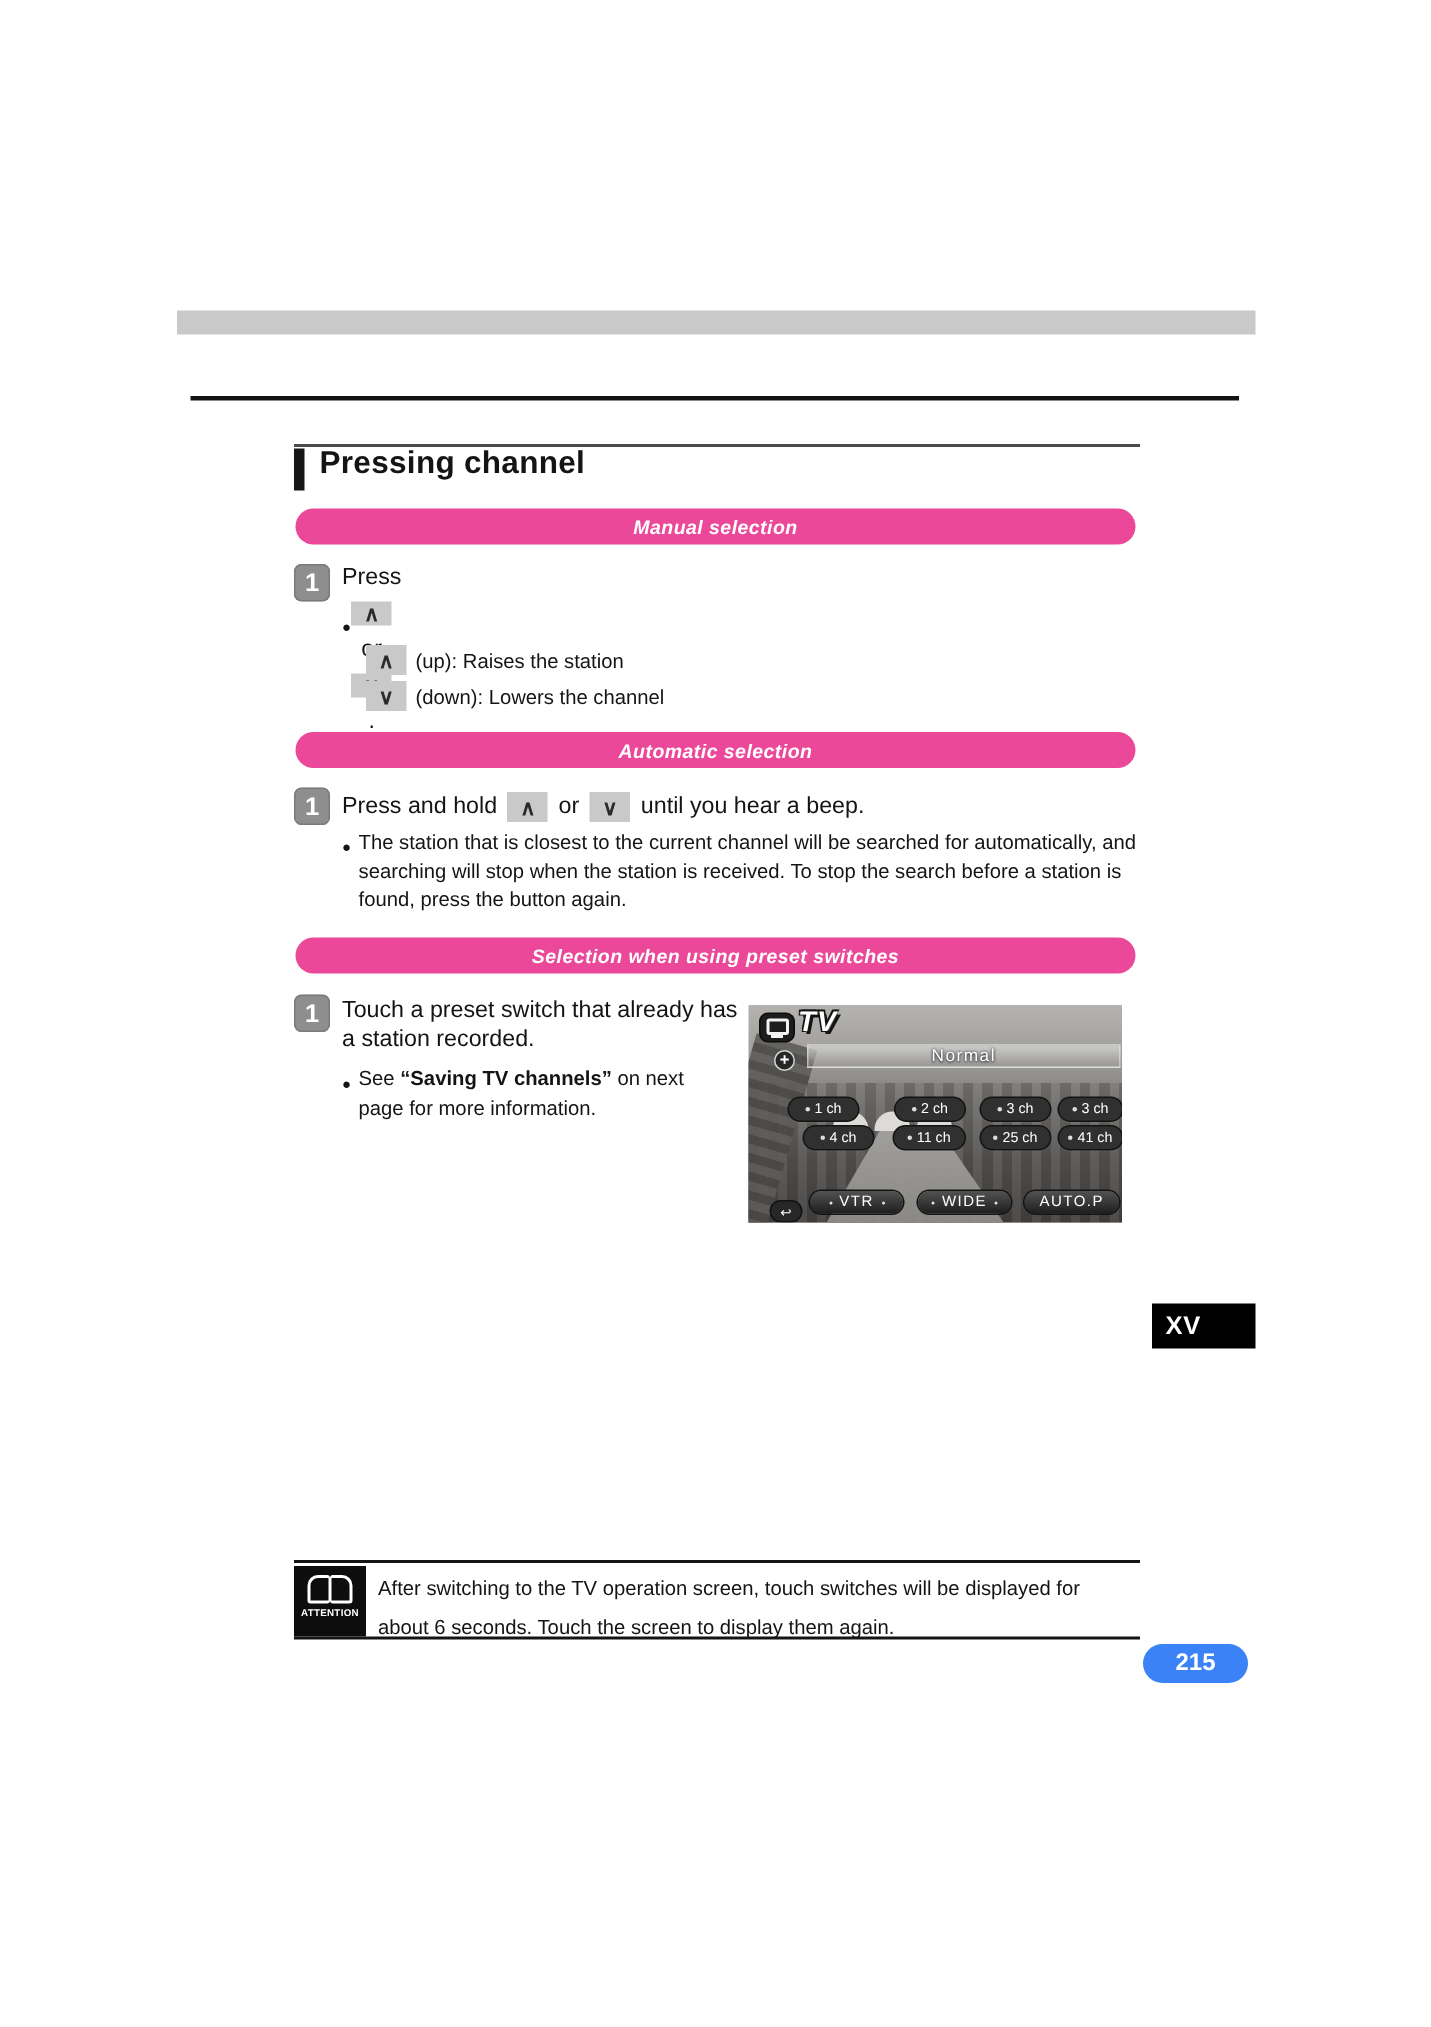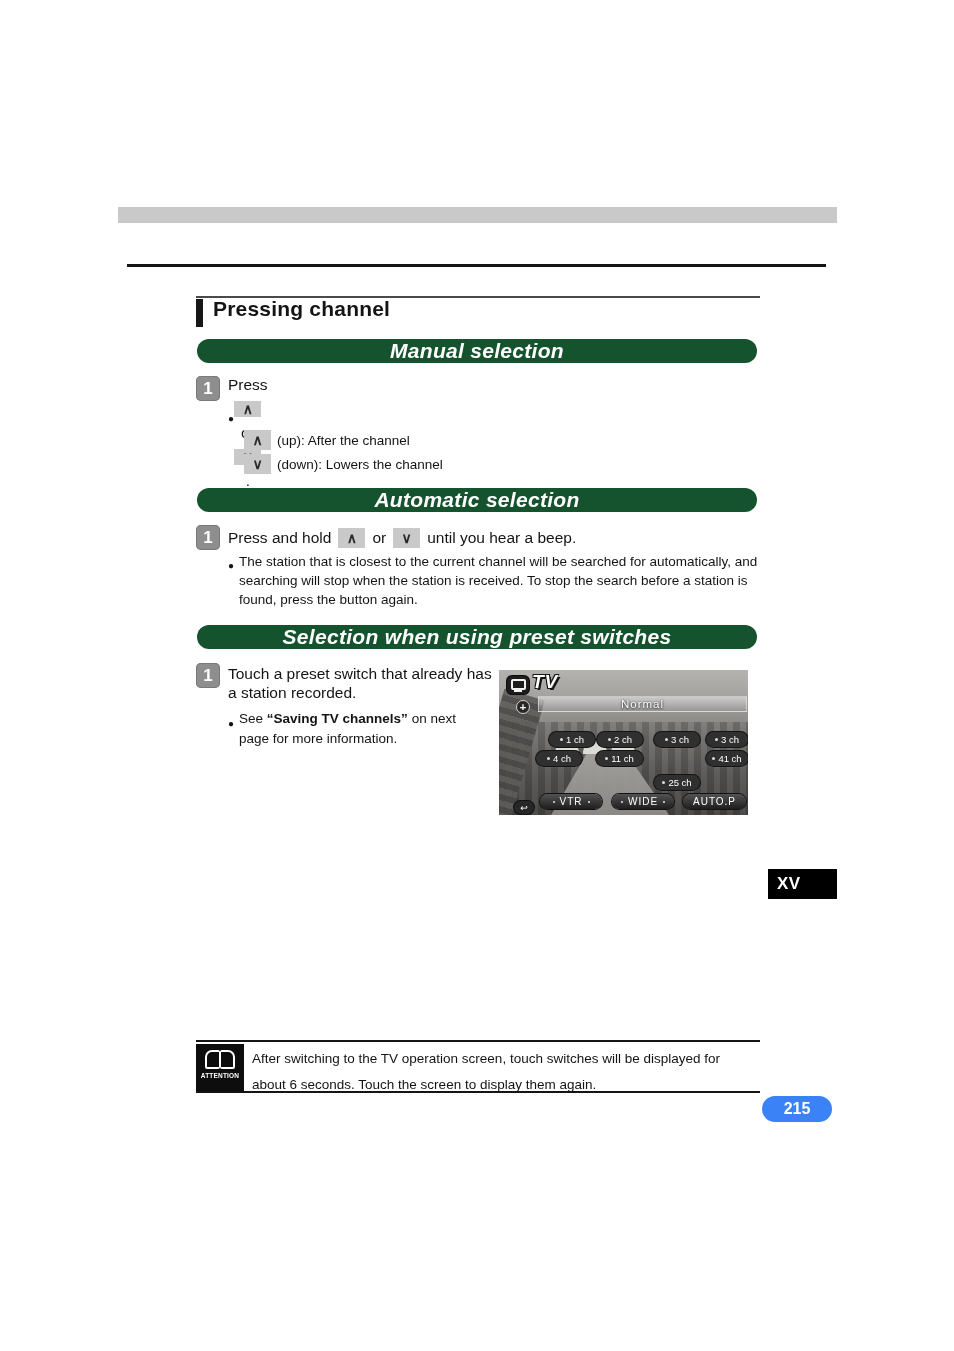--- a/index.html
+++ b/index.html
@@ -11,22 +11,22 @@
   .topbar  { position:absolute; left:118px; top:207px; width:719px; height:16px; background:#c9c9c9; }
   .toprule { position:absolute; left:127px; top:264px; width:699px; height:3px; background:#141414; }
 
   
   .title-rule { position:absolute; left:196px; top:296px; width:564px; height:2px; background:#4a4a4a; }
   .title-bar  { position:absolute; left:196px; top:299px; width:7px;  height:28px; background:#161616; }
   .page-title { position:absolute; left:213px; top:297px; font-size:21px; font-weight:bold; letter-spacing:.2px; }
 
   
   .banner {
-    position:absolute; left:197px; width:560px; height:24px; background:#14532d; border-radius:12px;
-    color:#ffffff; font-weight:bold; font-style:italic; font-size:21px;
+    position:absolute; left:197px; width:560px; height:24px; background:#ec4899; border-radius:12px;
+    color:#ffffff; font-weight:bold; font-style:italic; font-size:13px;
     display:flex; align-items:center; justify-content:center; letter-spacing:.3px;
   }
   .banner-manual { top:339px; }
   .banner-auto   { top:488px; }
   .banner-preset { top:625px; }
 
   
   .step-badge {
     position:absolute; width:24px; height:25px; border-radius:5px; background:#8e8e8e;
     color:#fff; font-weight:bold; font-size:17px; display:flex; align-items:center; justify-content:center;
@@ -105,24 +105,24 @@
   }
   .tv-mode span { color:#fff; font-size:11.5px; letter-spacing:1px; text-shadow:0 1px 2px #3a3a3a, 0 0 2px #3a3a3a; }
 
   .chpill {
     position:absolute; height:15px; background:#303030; border-radius:8px; color:#fff; font-size:9.5px;
     display:flex; align-items:center; justify-content:center;
     box-shadow:0 0 0 1px #131313, 0 1px 1px rgba(255,255,255,.28);
   }
   .chpill::before { content:""; width:3px; height:3px; border-radius:50%; background:#dcdcdc; margin-right:3px; }
   .r1 { top:62px; } .r2 { top:81px; }
-  .c1 { left:50px;  width:46px; } .c2 { left:98px;  width:46px; }
+  .c1 { left:27px;  width:46px; } .c2 { left:98px;  width:46px; }
   .c3 { left:155px; width:46px; } .c4 { left:207px; width:42px; }
   .c5 { left:37px;  width:46px; } .c6 { left:97px;  width:47px; }
-  .c7 { left:155px; width:46px;margin-top:24px; } .c8 { left:207px; width:42px; }
+  .c7 { left:155px; width:46px; } .c8 { left:207px; width:42px; }
 
   .tv-btn {
     position:absolute; top:124px; height:15px; border-radius:8px; color:#fff; font-size:10px; letter-spacing:1px;
     background:linear-gradient(#525252, #1e1e1e); display:flex; align-items:center; justify-content:center;
     box-shadow:0 0 0 1px #121212;
   }
   .tv-btn::before, .tv-btn::after { content:""; width:2px; height:2px; border-radius:50%; background:#e6e6e6; margin:0 5px; }
   .btn-vtr  { left:41px;  width:62px; }
   .btn-wide { left:113px; width:62px; }
   .btn-auto { left:184px; width:63px; }
@@ -178,21 +178,21 @@
     <span>Press</span>
     <span class="key">∧</span>
     <span>or</span>
     <span class="key">∨</span>
     <span>.</span>
   </div>
   <div class="bullet bullet-manual">
     <span class="dot">●</span>
   </div>
   <span class="key key-abs" style="top:430px;">∧</span>
-  <span class="keydesc" style="top:433px;">(up): After the channel</span>
+  <span class="keydesc" style="top:433px;">(up): Raises the station</span>
   <span class="key key-abs" style="top:454px;">∨</span>
   <span class="keydesc" style="top:457px;">(down): Lowers the channel</span>
 
   <div class="banner banner-auto">
     <span>Automatic selection</span>
   </div>
   <div class="step-badge badge-auto">
     <span>1</span>
   </div>
   <div class="step-line line-auto">

